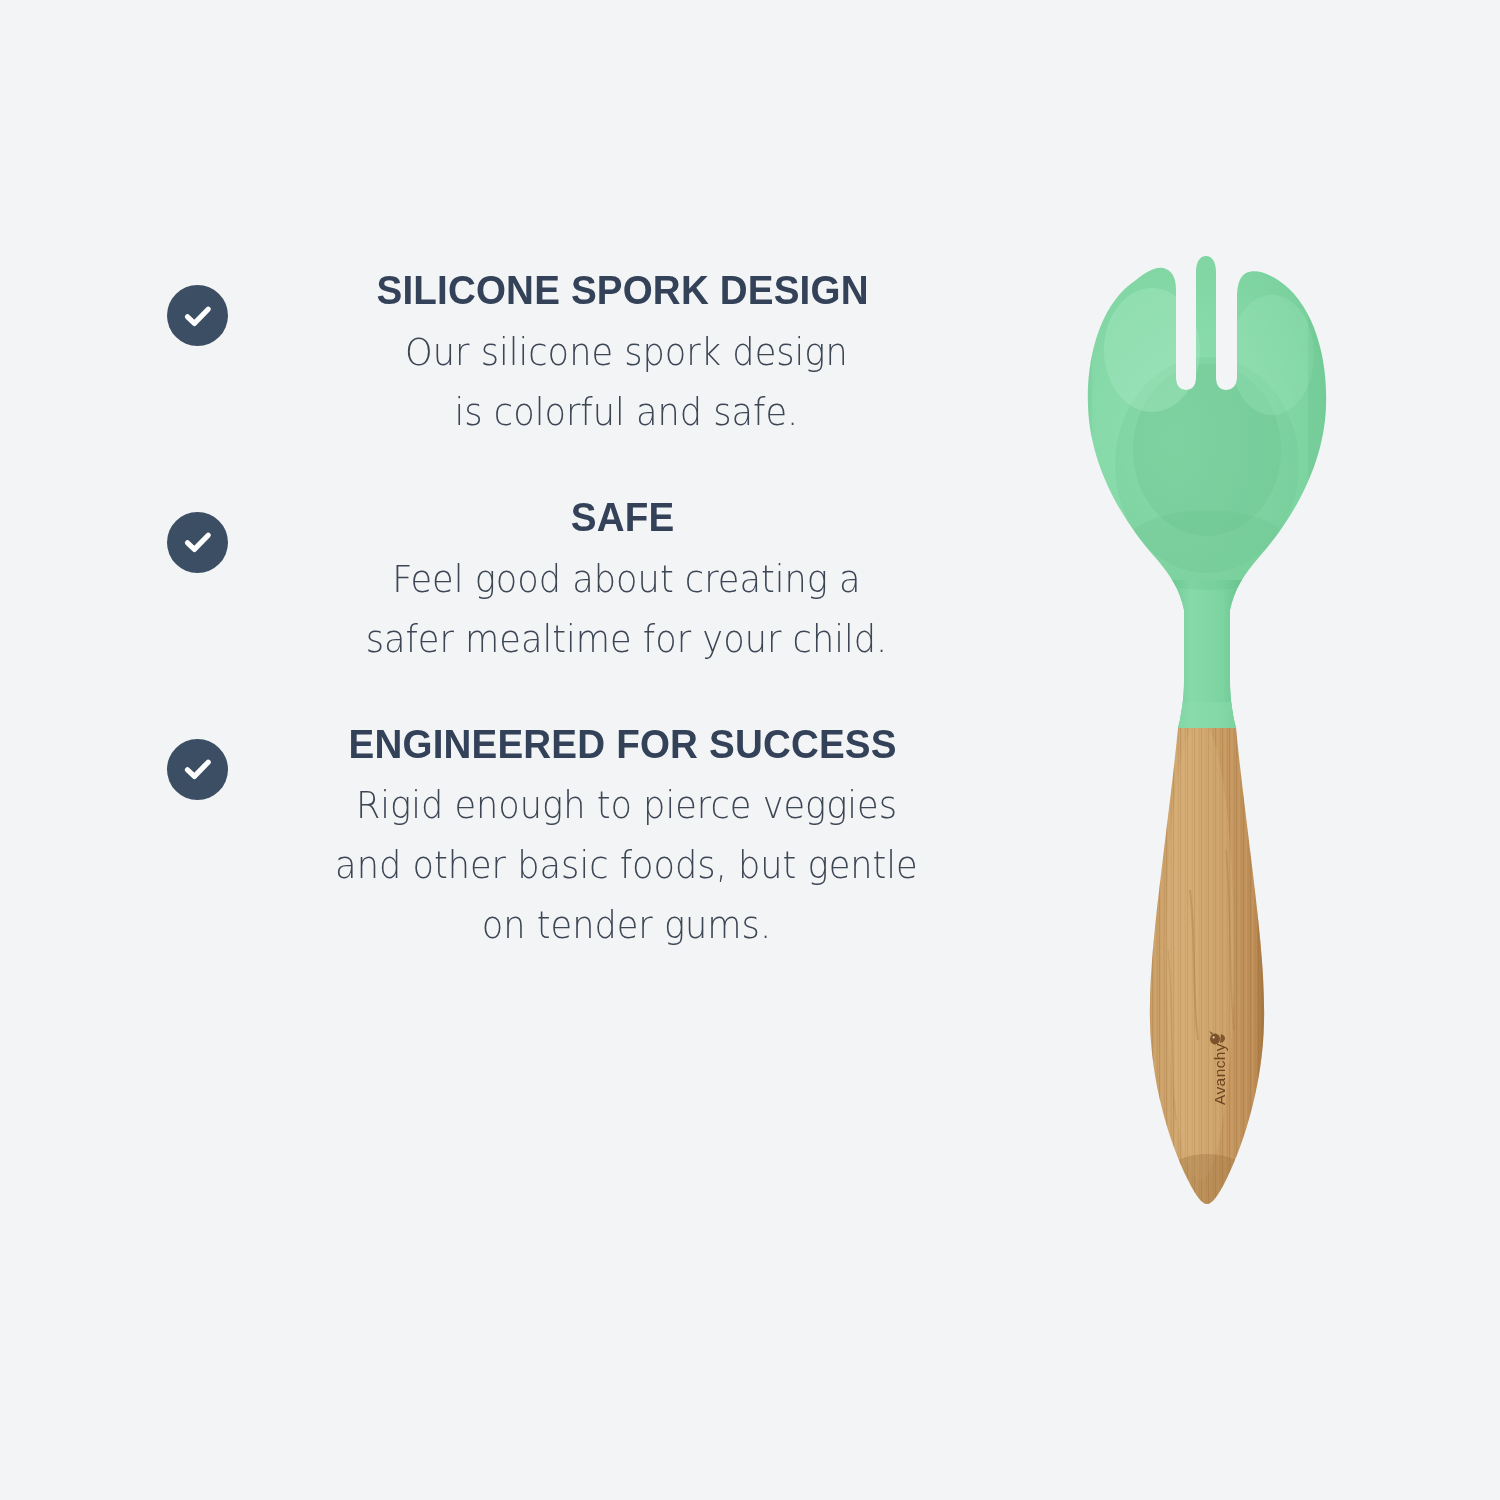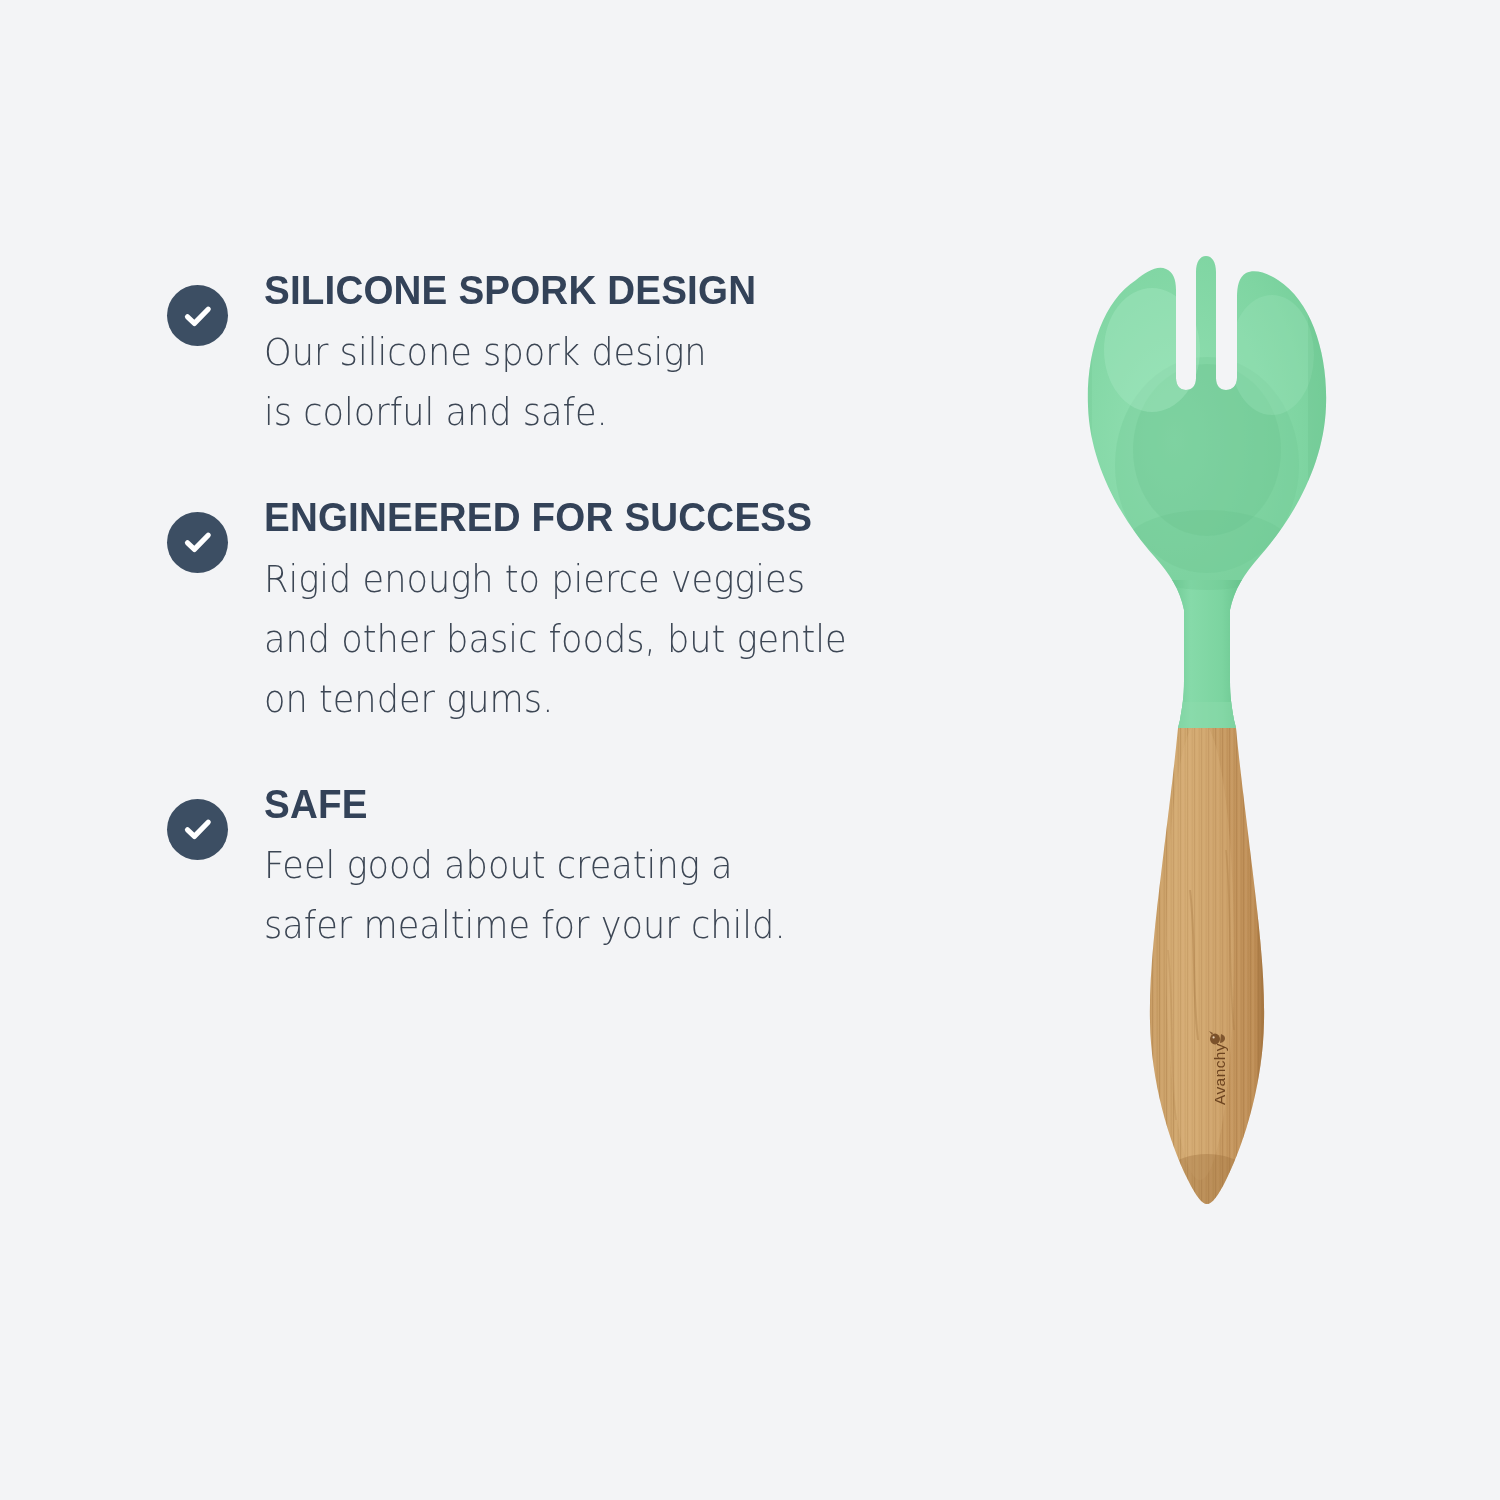--- a/index.html
+++ b/index.html
@@ -23,20 +23,21 @@
     height: 1500px;
     background: #f3f4f6;
   }
 
   
   .features {
     position: absolute;
     left: 167px;
     top: 268px;
     width: 860px;
+    text-align: center;
   }
 
   .feature {
     position: relative;
     padding-left: 97px;
     margin-bottom: 52px;
   }
   .feature:last-child { margin-bottom: 0; }
 
   .check-badge {
@@ -118,38 +119,38 @@
         <span>is colorful and safe.</span>
       </div>
     </div>
 
     <div class="feature">
       <div class="check-badge">
         <svg viewBox="0 0 34 34" aria-hidden="true">
           <path d="M6.5 17.8 L13.4 24.4 L27.2 10.2" fill="none" stroke="#ffffff" stroke-width="5.2" stroke-linecap="round" stroke-linejoin="round"></path>
         </svg>
       </div>
+      <div class="feature-title">SAFE</div>
+      <div class="feature-body">
+        <span>Feel good about creating a</span>
+        <span>safer mealtime for your child.</span>
+      </div>
+    </div>
+
+    <div class="feature">
+      <div class="check-badge">
+        <svg viewBox="0 0 34 34" aria-hidden="true">
+          <path d="M6.5 17.8 L13.4 24.4 L27.2 10.2" fill="none" stroke="#ffffff" stroke-width="5.2" stroke-linecap="round" stroke-linejoin="round"></path>
+        </svg>
+      </div>
       <div class="feature-title">ENGINEERED FOR SUCCESS</div>
       <div class="feature-body">
         <span>Rigid enough to pierce veggies</span>
         <span>and other basic foods, but gentle</span>
         <span>on tender gums.</span>
-      </div>
-    </div>
-
-    <div class="feature">
-      <div class="check-badge">
-        <svg viewBox="0 0 34 34" aria-hidden="true">
-          <path d="M6.5 17.8 L13.4 24.4 L27.2 10.2" fill="none" stroke="#ffffff" stroke-width="5.2" stroke-linecap="round" stroke-linejoin="round"></path>
-        </svg>
-      </div>
-      <div class="feature-title">SAFE</div>
-      <div class="feature-body">
-        <span>Feel good about creating a</span>
-        <span>safer mealtime for your child.</span>
       </div>
     </div>
 
 
   </div>
 
   <div class="product">
     <svg viewBox="0 0 320 990" xmlns="http://www.w3.org/2000/svg">
       <defs>
 

